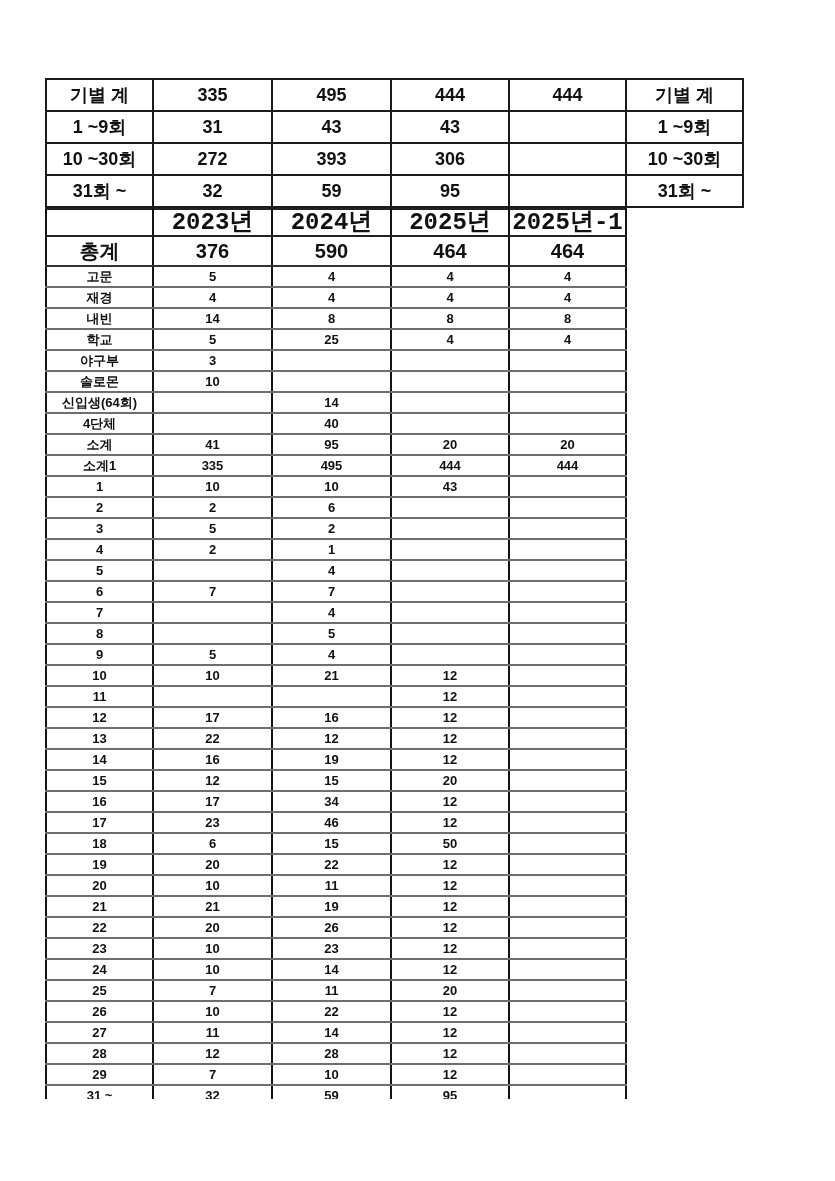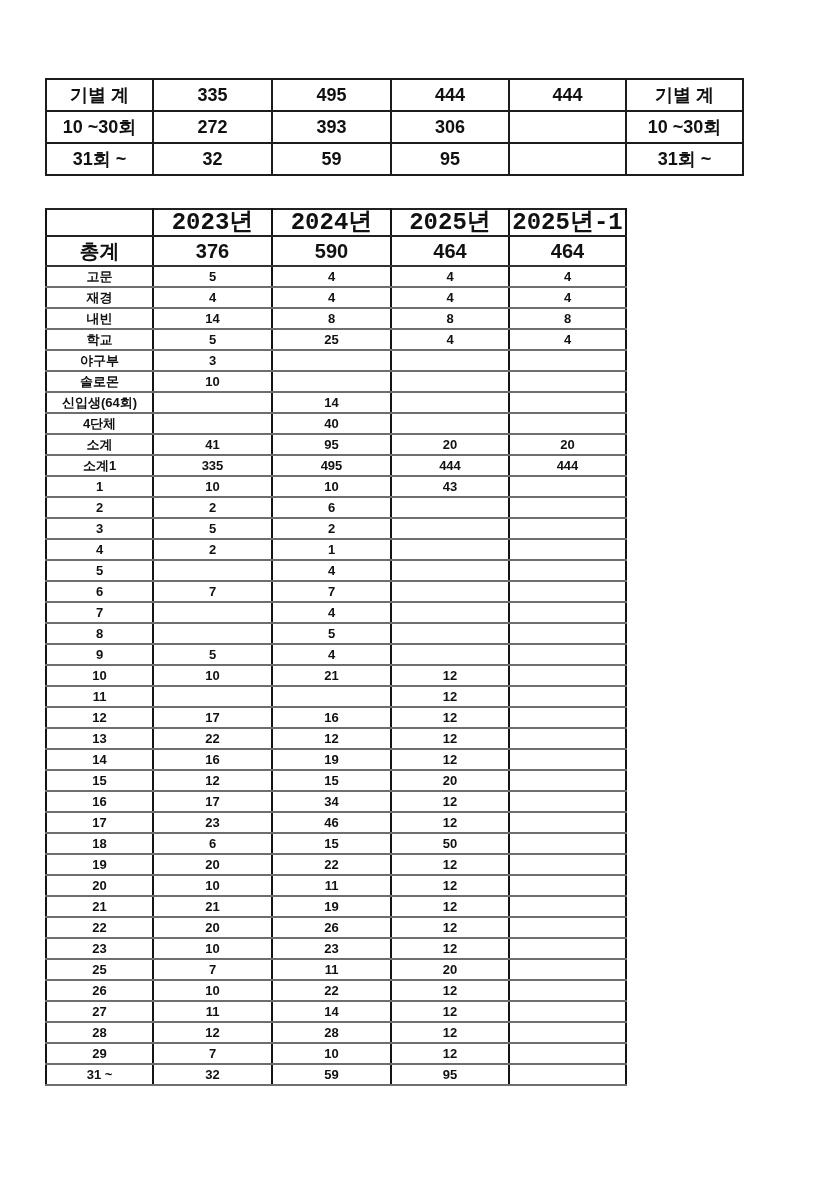--- a/index.html
+++ b/index.html
@@ -102,20 +102,28 @@
     <tbody id="summary-body">
         <tr>
           <td>기별 계</td>
           <td>335</td>
           <td>495</td>
           <td>444</td>
           <td>444</td>
           <td>기별 계</td>
         </tr>
         <tr>
+          <td>1 ~9회</td>
+          <td>31</td>
+          <td>43</td>
+          <td>43</td>
+          <td></td>
+          <td>1 ~9회</td>
+        </tr>
+        <tr>
           <td>10 ~30회</td>
           <td>272</td>
           <td>393</td>
           <td>306</td>
           <td></td>
           <td>10 ~30회</td>
         </tr>
         <tr>
           <td>31회 ~</td>
           <td>32</td>
@@ -377,20 +385,27 @@
           <td></td>
         </tr>
         <tr class="body-row">
           <td>23</td>
           <td>10</td>
           <td>23</td>
           <td>12</td>
           <td></td>
         </tr>
         <tr class="body-row">
+          <td>24</td>
+          <td>10</td>
+          <td>14</td>
+          <td>12</td>
+          <td></td>
+        </tr>
+        <tr class="body-row">
           <td>25</td>
           <td>7</td>
           <td>11</td>
           <td>20</td>
           <td></td>
         </tr>
         <tr class="body-row">
           <td>26</td>
           <td>10</td>
           <td>22</td>

